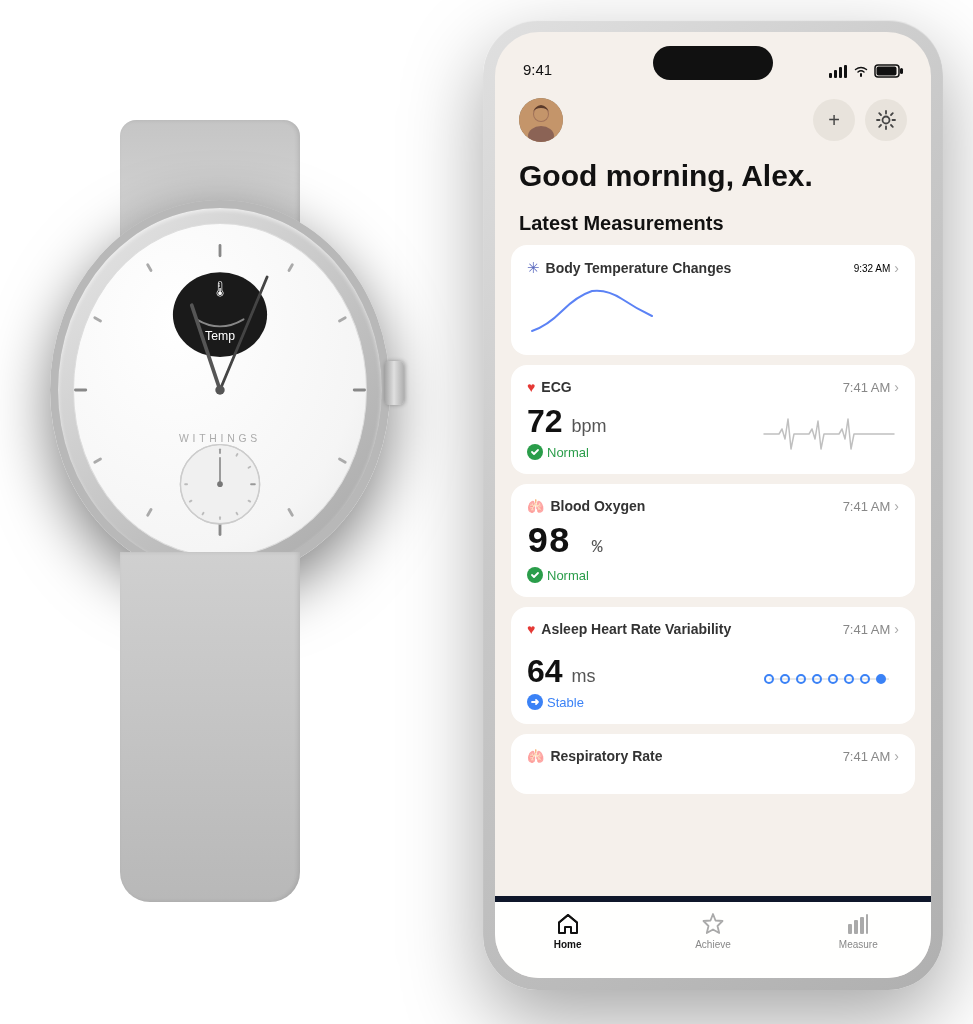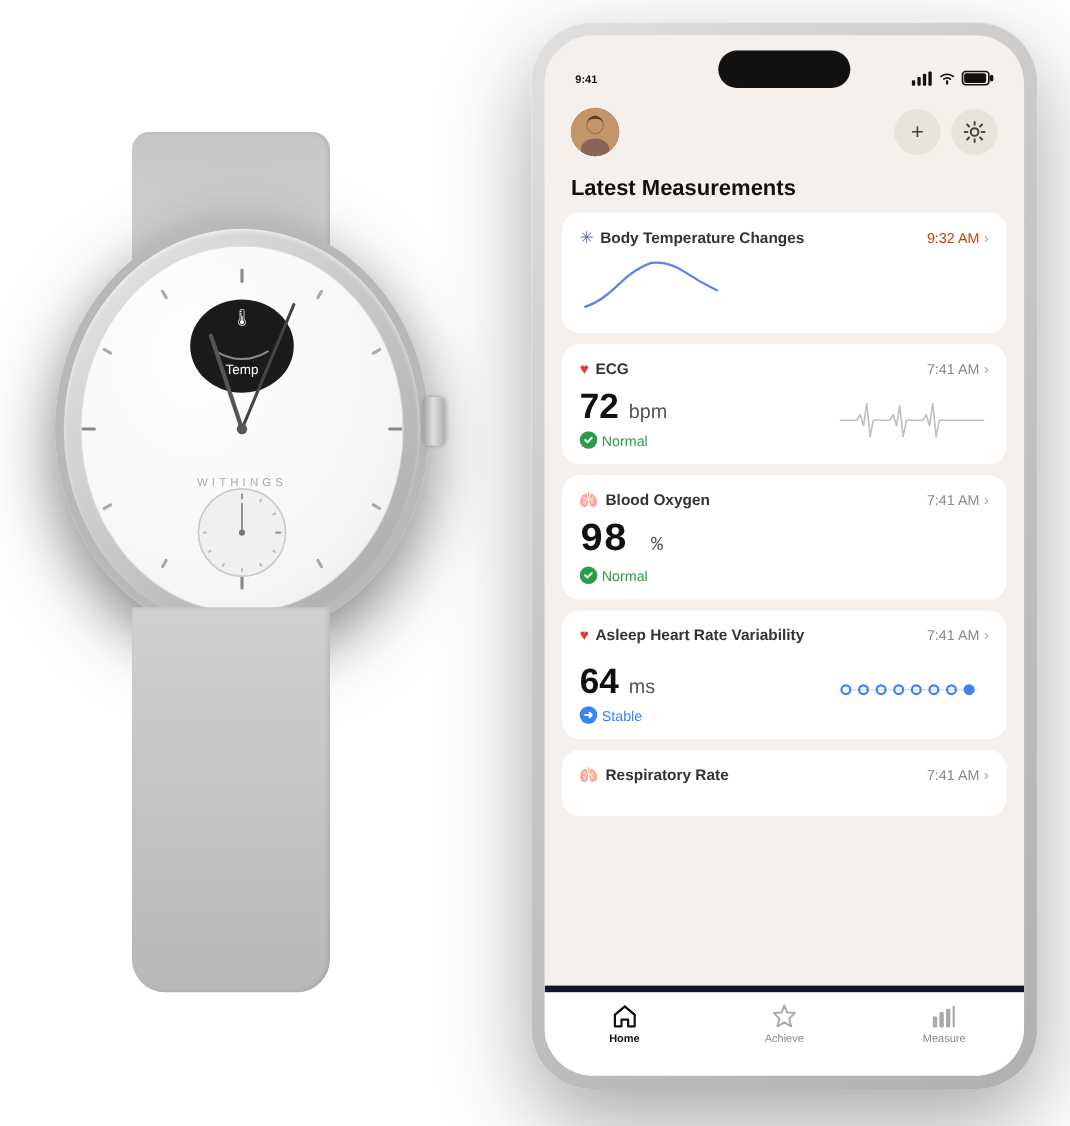--- a/index.html
+++ b/index.html
@@ -73,22 +73,22 @@
       right: 0;
       height: 54px;
       display: flex;
       align-items: flex-end;
       justify-content: space-between;
       padding: 0 28px 8px;
       z-index: 5;
     }
 
     .status-time {
-      font-size: 10px;
-      font-weight: 700;
+      font-size: 15px;
+      font-weight: 400;
       color: #111;
     }
 
     .status-icons {
       display: flex;
       align-items: center;
       gap: 6px;
     }
 
     
@@ -368,33 +368,34 @@
             </button>
             <button class="header-btn">
               <svg width="22" height="22" viewBox="0 0 22 22">
                 <circle cx="11" cy="11" r="3.5" fill="none" stroke="#444" stroke-width="1.8"></circle>
                 <path d="M11 2 L11 4.5M11 17.5 L11 20M2 11 L4.5 11M17.5 11 L20 11M4.2 4.2 L6 6M16 16 L17.8 17.8M17.8 4.2 L16 6M6 16 L4.2 17.8" stroke="#444" stroke-width="1.8" stroke-linecap="round"></path>
               </svg>
             </button>
           </div>
         </div>
 
+        <div class="greeting">Good morning, Alex.</div>
 
         <div class="section-title">Latest Measurements</div>
 
         <div class="measurements-list">
 
           <div class="measurement-card" style="min-height:100px;">
             <div class="card-header">
               <div class="card-title-row">
                 <span style="color:#5b6abf;font-size:15px;">✳</span>
                 <span class="card-title">Body Temperature Changes</span>
               </div>
               <div style="display:flex;align-items:center;gap:4px;">
-                <span style="font-size:13px;color:#c2410c;">9:32 AM</span>
+                <span style="font-size:10px;color:#000000;">9:32 AM</span>
                 <span style="color:#aaa;font-size:14px;">›</span>
               </div>
             </div>
             <div style="display:flex;justify-content:space-between;align-items:flex-start;">
 
               <svg width="130" height="60" viewBox="0 0 130 60">
                 <path d="M5,50 Q20,45 35,30 Q50,15 65,10 Q80,8 95,18 Q110,28 125,35" fill="none" stroke="#5b82f5" stroke-width="2" stroke-linecap="round"></path>
               </svg>
             </div>
           </div>

